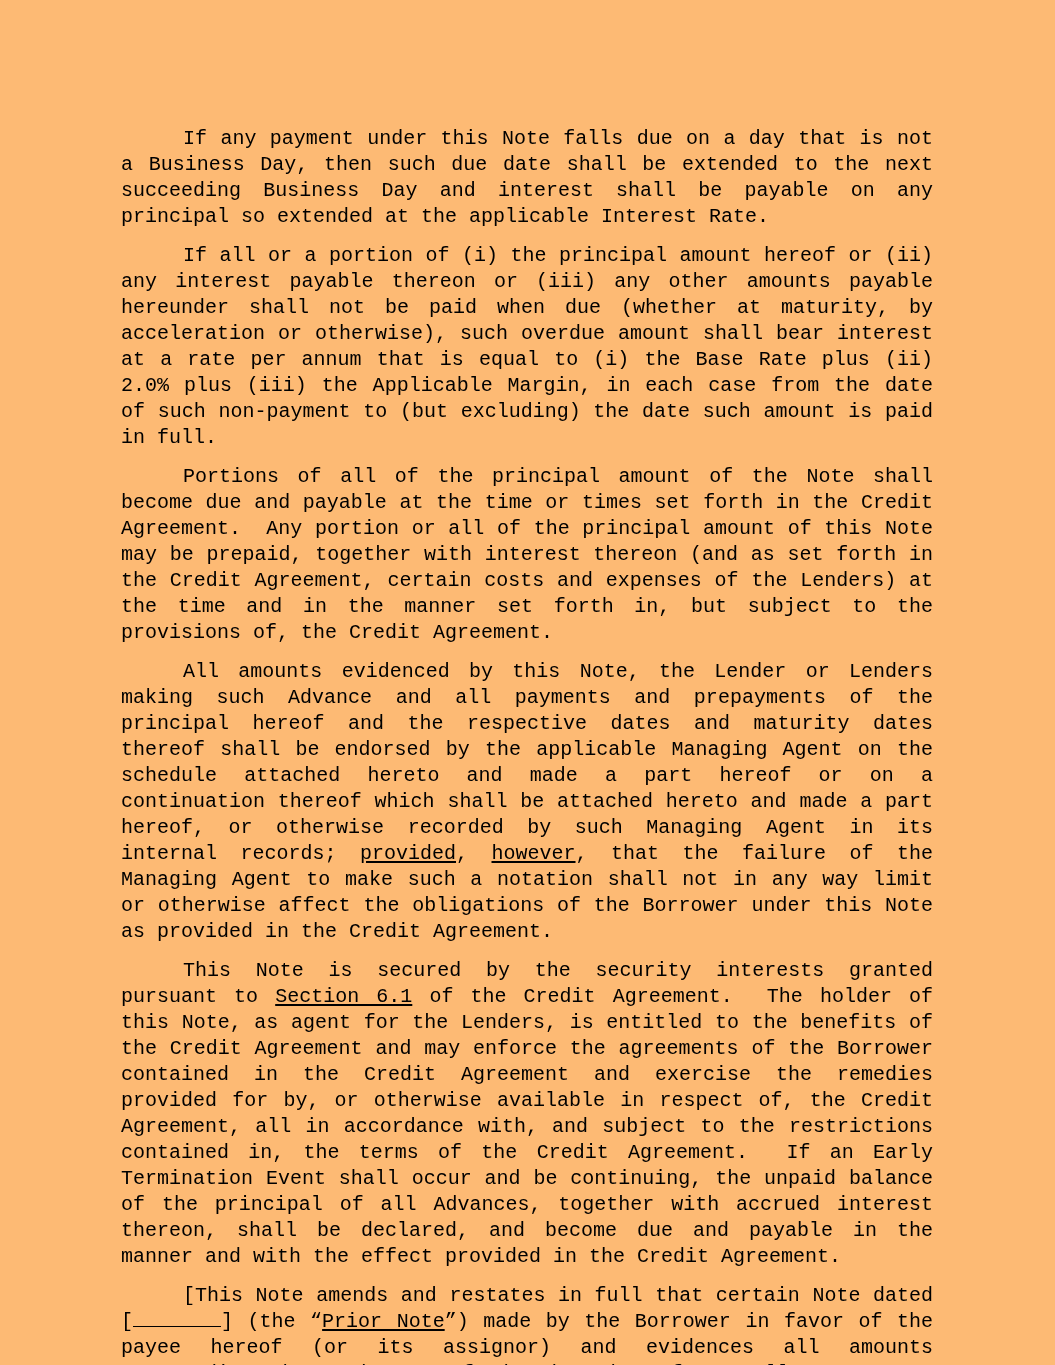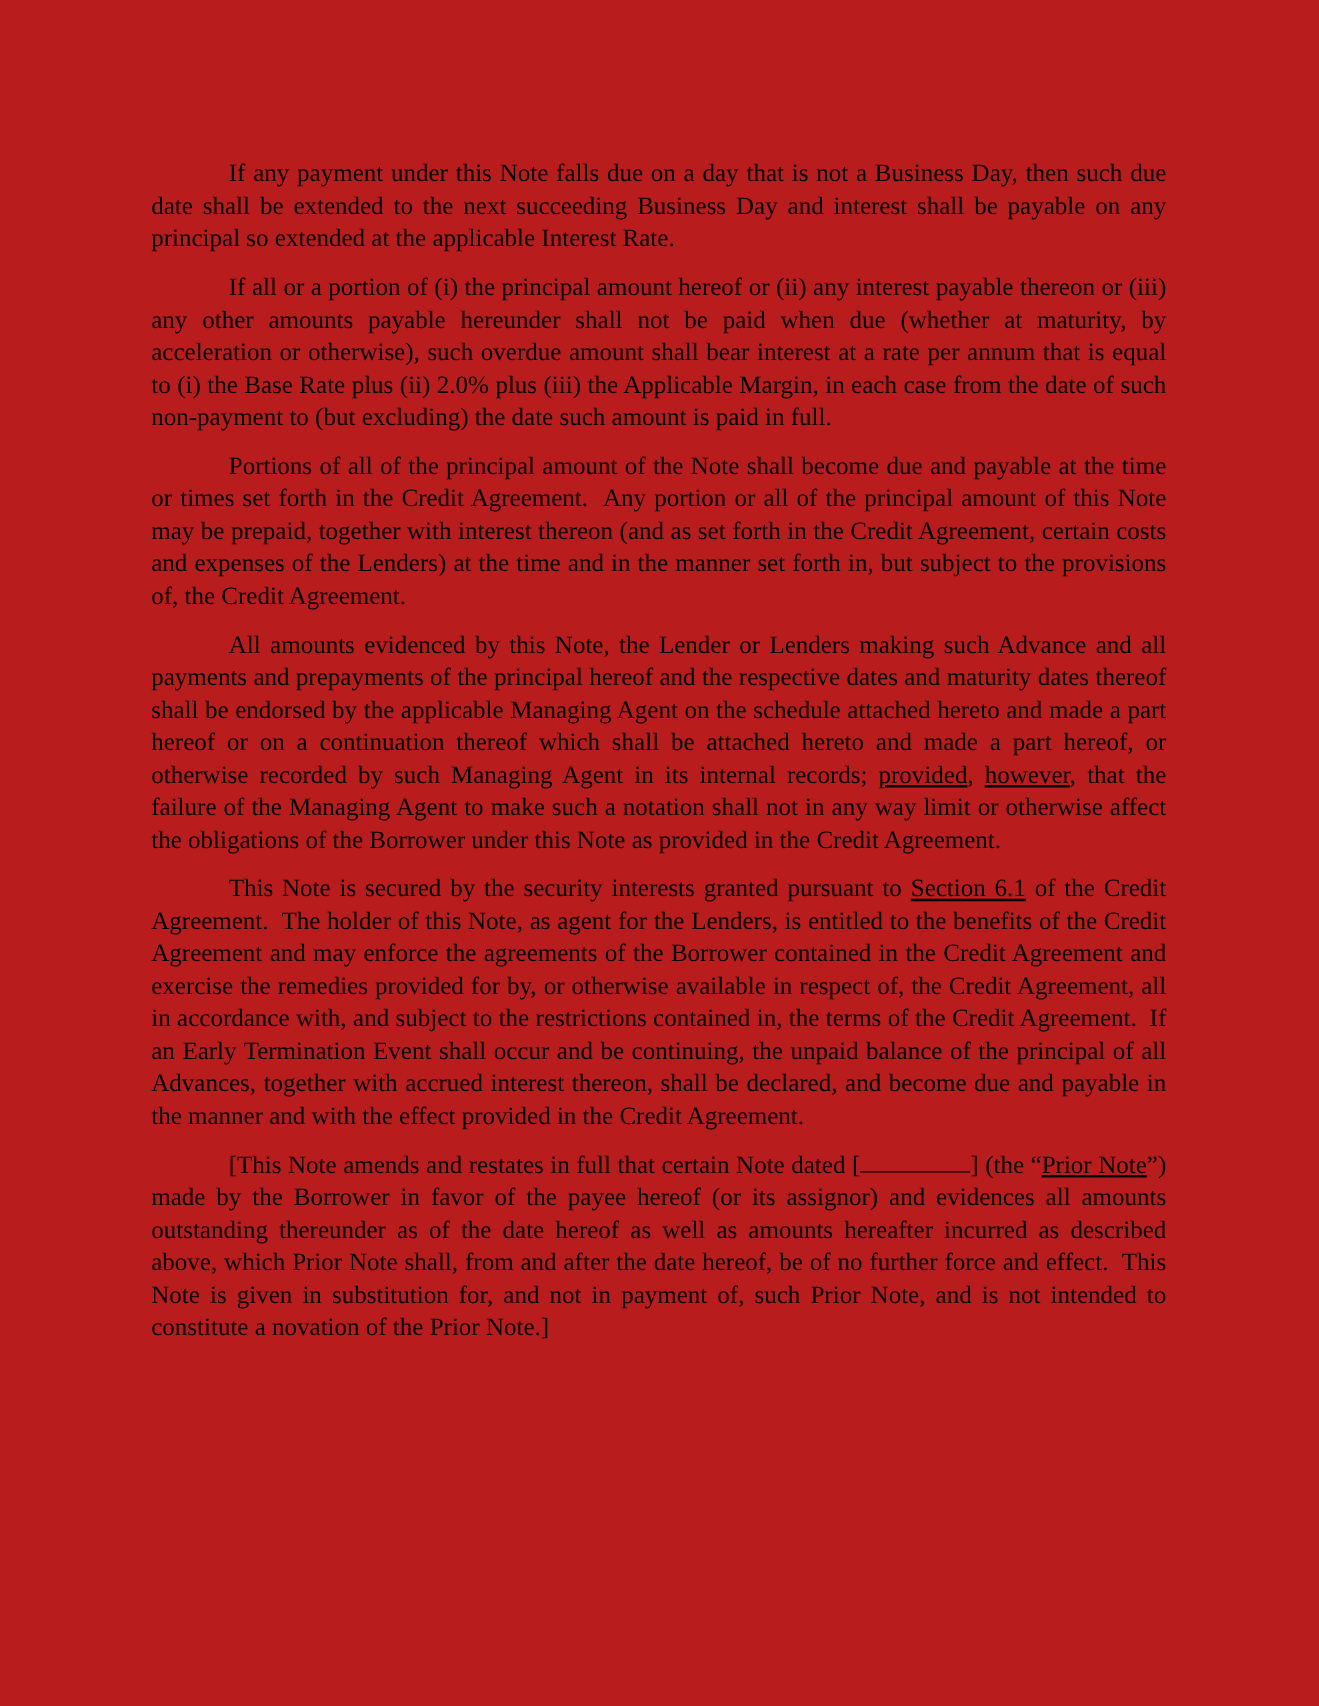--- a/index.html
+++ b/index.html
@@ -1,22 +1,22 @@
 <!DOCTYPE html>
 <html><head>
 <meta charset="utf-8">
 <style>
   html, body { margin: 0; padding: 0; background: #ffffff; }
   .page {
     position: relative;
     width: 1055px;
     height: 1365px;
-    background: #b91c1c;
+    background: #fdba74;
     color: #000000;
-    font-family: Liberation Serif, serif;
+    font-family: Liberation Mono, monospace;
     overflow: hidden;
   }
   .content {
     position: absolute;
     top: 126px;
     left: 121px;
     width: 812px;
     font-size: 20px;
     line-height: 26px;
     text-align: justify;

